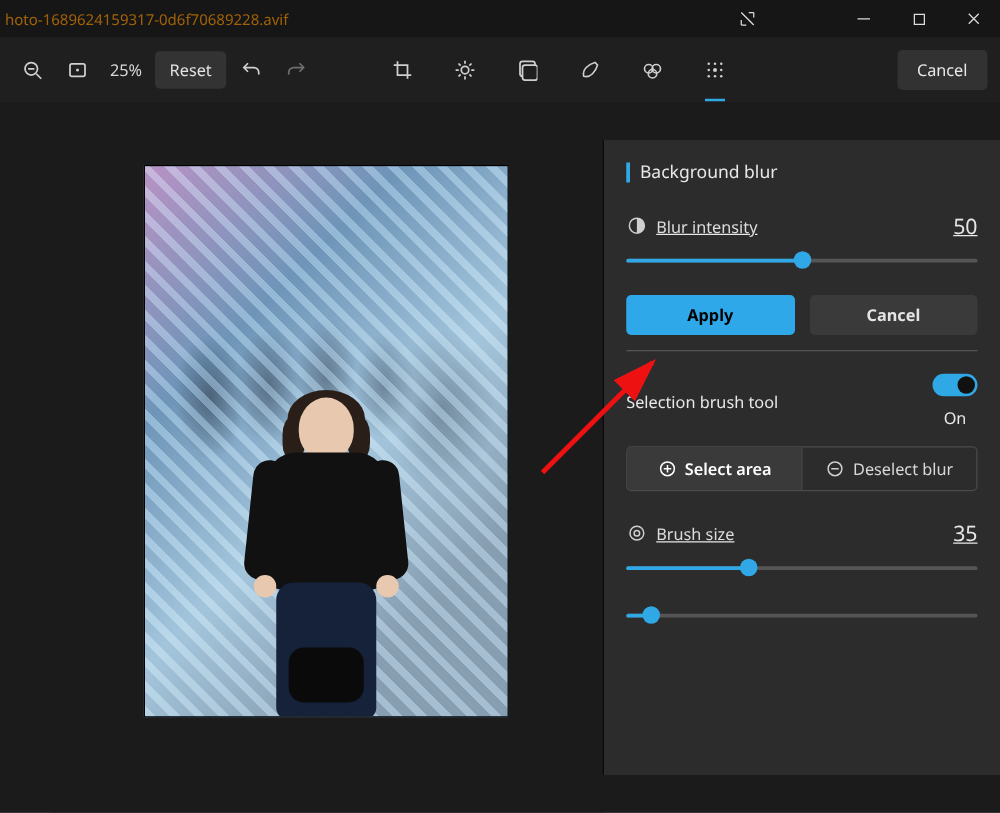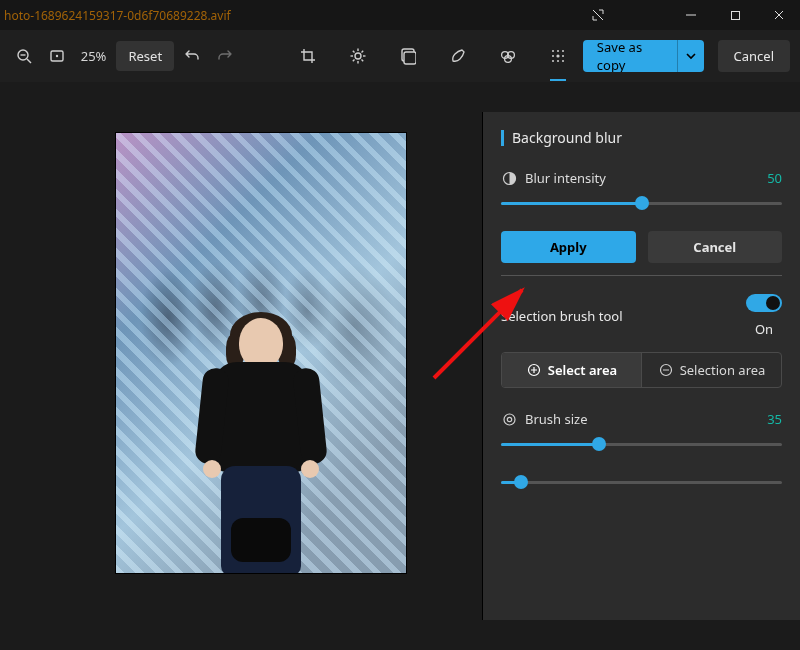--- a/index.html
+++ b/index.html
@@ -62,23 +62,23 @@
   .person .hand-l{position:absolute;left:12px;top:142px;width:18px;height:18px;background:#e8c9b0;border-radius:50%;}
   .person .hand-r{position:absolute;right:12px;top:142px;width:18px;height:18px;background:#e8c9b0;border-radius:50%;}
   .person .legs{position:absolute;left:50%;top:148px;transform:translateX(-50%);width:80px;height:110px;background:#16213a;border-radius:14px 14px 10px 10px;}
   .person .bag{position:absolute;left:50%;top:200px;transform:translateX(-50%);width:60px;height:44px;background:#0a0a0a;border-radius:12px;}
   
   .arrow{position:absolute;left:388px;top:196px;pointer-events:none;}
   
   .panel{width:318px;background:var(--panel);border-left:1px solid #000;padding:16px 18px 0 18px;box-sizing:border-box;overflow:hidden;margin-top:30px;height:508px;}
   .sect-title{display:flex;align-items:center;gap:8px;font-size:14px;margin-bottom:22px;}
   .sect-bar{width:3px;height:16px;background:var(--accent);}
-  .row{display:flex;align-items:center;justify-content:space-between;margin-bottom:6px;}
+  .row{display:flex;align-items:center;justify-content:space-between;margin-bottom:6px;text-decoration:underline;}
   .row .lab{display:flex;align-items:center;gap:8px;color:#ddd;font-size:13px;}
-  .row .val{color:#14b8a6;font-size:13px;}
+  .row .val{color:#e5e5e5;font-size:17px;}
   .slider{position:relative;height:20px;margin-bottom:18px;}
   .track{position:absolute;left:0;right:0;top:9px;height:3px;background:#555;border-radius:2px;}
   .fill{position:absolute;left:0;top:9px;height:3px;background:var(--accent);border-radius:2px;}
   .thumb{position:absolute;top:3px;width:14px;height:14px;background:var(--accent);border-radius:50%;transform:translateX(-50%);}
   .btnrow{display:flex;gap:12px;margin-bottom:12px;}
   .btn{flex:1;height:32px;display:flex;align-items:center;justify-content:center;border-radius:4px;font-size:13px;font-weight:bold;}
   .btn.primary{background:var(--accent-bright);color:#000;}
   .btn.secondary{background:#3a3a3a;color:#e4e4e4;}
   .hr{height:1px;background:#555;margin:8px 0 18px;}
   .toggle-row{display:flex;align-items:center;justify-content:space-between;margin-bottom:14px;}
@@ -201,28 +201,20 @@
             <circle cx="4" cy="14" r="1"></circle>
             <circle cx="9" cy="14" r="1"></circle>
             <circle cx="14" cy="14" r="1"></circle>
           </g>
         </svg>
     </div>
   </div>
 
   <div class="spacer"></div>
 
-  <div class="save-wrap">
-    <div class="save-main">Save as copy</div>
-    <div class="save-drop">
-      <svg width="12" height="12" viewBox="0 0 12 12">
-          <path d="M2 4 L6 8 L10 4" fill="none" stroke="#000" stroke-width="1.6"></path>
-        </svg>
-    </div>
-  </div>
   <div class="cancel-main">Cancel</div>
 </div>
 
 <div class="body">
 
   <div class="canvas-zone">
     <div class="photo">
       <div class="grad"></div>
       <div class="crowd"></div>
       <div class="hatch"></div>
@@ -301,21 +293,21 @@
         </span>
         <span>Select area</span>
       </div>
       <div class="opt">
         <span class="ico">
           <svg width="14" height="14" viewBox="0 0 14 14">
               <circle cx="7" cy="7" r="5.5" fill="none" stroke="#cfcfcf" stroke-width="1.2"></circle>
               <line x1="4" y1="7" x2="10" y2="7" stroke="#cfcfcf" stroke-width="1.2"></line>
             </svg>
         </span>
-        <span>Selection area</span>
+        <span>Deselect blur</span>
       </div>
     </div>
 
     <div class="row">
       <div class="lab">
         <span class="ico">
           <svg width="15" height="15" viewBox="0 0 15 15">
               <circle cx="7.5" cy="7.5" r="5.5" fill="none" stroke="#cfcfcf" stroke-width="1.2"></circle>
               <circle cx="7.5" cy="7.5" r="2.2" fill="none" stroke="#cfcfcf" stroke-width="1.2"></circle>
             </svg>

